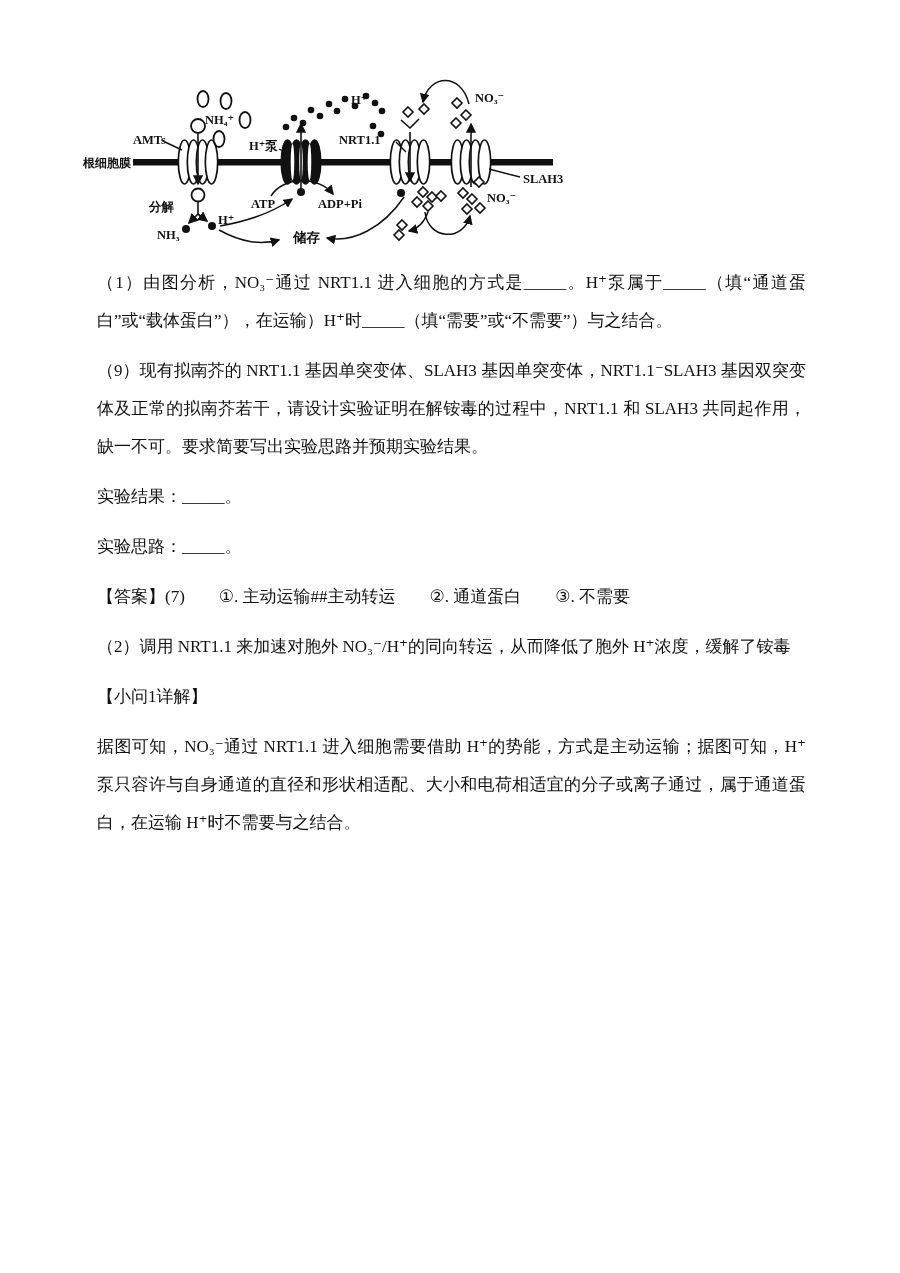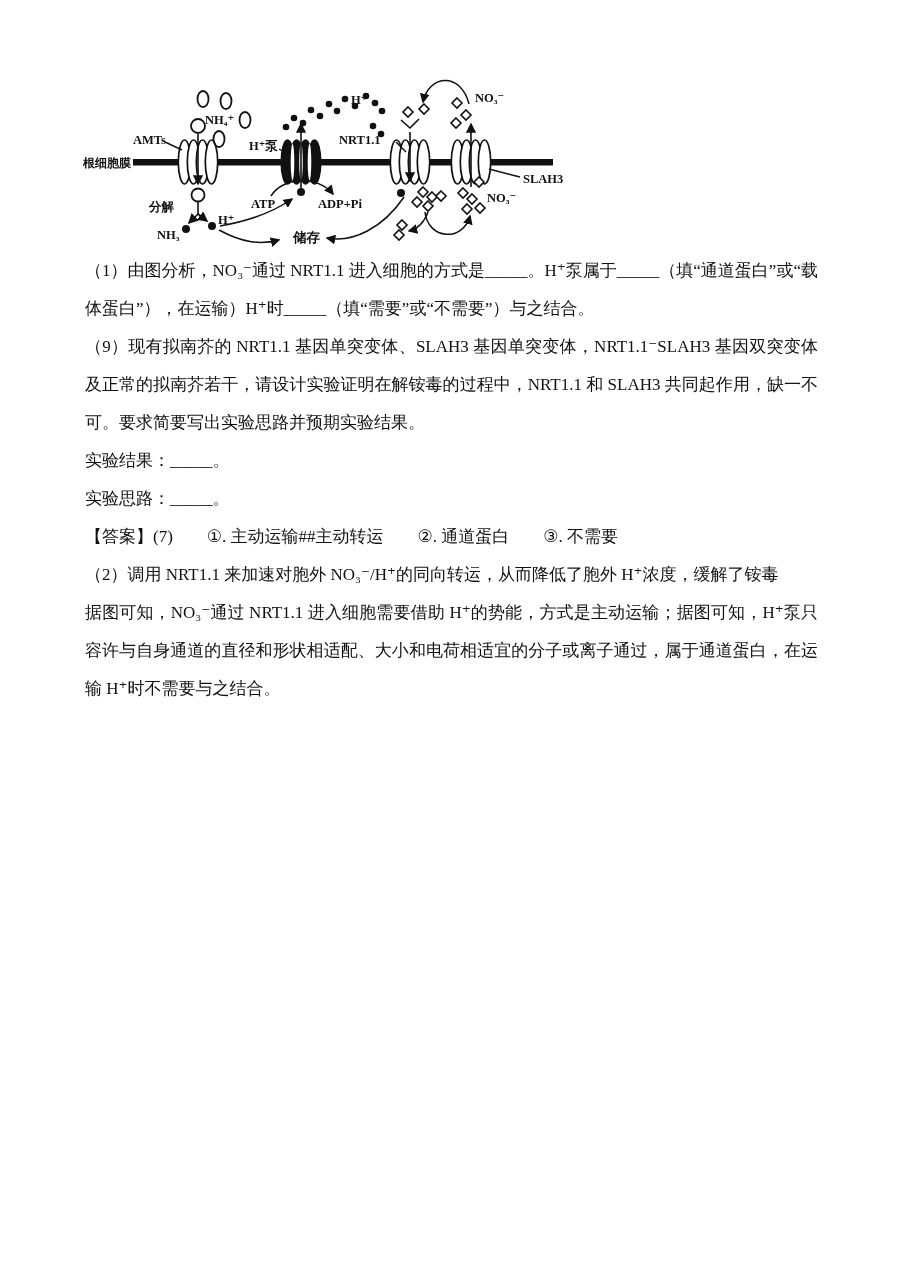--- a/index.html
+++ b/index.html
@@ -8,21 +8,21 @@
     font-family:"Liberation Serif","DejaVu Serif","DejaVu Sans",serif;
     color:#111;
     -webkit-font-smoothing:antialiased;
   }
   .page{position:relative;width:900px;height:1273px;overflow:hidden;background:#fff;}
   .diagram-wrap{position:absolute;left:83px;top:60px;width:490px;height:200px;}
   .textflow{
     position:absolute;left:85px;top:252px;width:733px;
     font-size:17px;line-height:38px;text-align:justify;text-justify:inter-ideograph;
   }
-  .textflow p{margin:0;padding:0;word-break:break-word;}
+  .textflow p{margin:12px;padding:0;word-break:break-word;}
   svg text{
     font-family:"Liberation Serif","DejaVu Serif","DejaVu Sans",serif;
     font-weight:bold;fill:#111;
   }
   .dlabel{font-size:12.5px;}
   .dlabel-sm{font-size:12px;}
   .stroke{stroke:#111;fill:none;}
 </style>
 </head>
 <body>
@@ -189,16 +189,17 @@
     </svg>
   </div>
 
   <div class="textflow">
     <p>（1）由图分析，NO₃⁻通过 NRT1.1 进入细胞的方式是_____。H⁺泵属于_____（填“通道蛋白”或“载体蛋白”），在运输）H⁺时_____（填“需要”或“不需要”）与之结合。</p>
     <p>（9）现有拟南芥的 NRT1.1 基因单突变体、SLAH3 基因单突变体，NRT1.1⁻SLAH3 基因双突变体及正常的拟南芥若干，请设计实验证明在解铵毒的过程中，NRT1.1 和 SLAH3 共同起作用，缺一不可。要求简要写出实验思路并预期实验结果。</p>
     <p>实验结果：_____。</p>
     <p>实验思路：_____。</p>
     <p>【答案】(7)　　①. 主动运输##主动转运　　②. 通道蛋白　　③. 不需要</p>
     <p>（2）调用 NRT1.1 来加速对胞外 NO₃⁻/H⁺的同向转运，从而降低了胞外 H⁺浓度，缓解了铵毒</p>
+    <p>【小问1详解】</p>
     <p>据图可知，NO₃⁻通过 NRT1.1 进入细胞需要借助 H⁺的势能，方式是主动运输；据图可知，H⁺泵只容许与自身通道的直径和形状相适配、大小和电荷相适宜的分子或离子通过，属于通道蛋白，在运输 H⁺时不需要与之结合。</p>
   </div>
 
 </div>
 
 </body></html>

